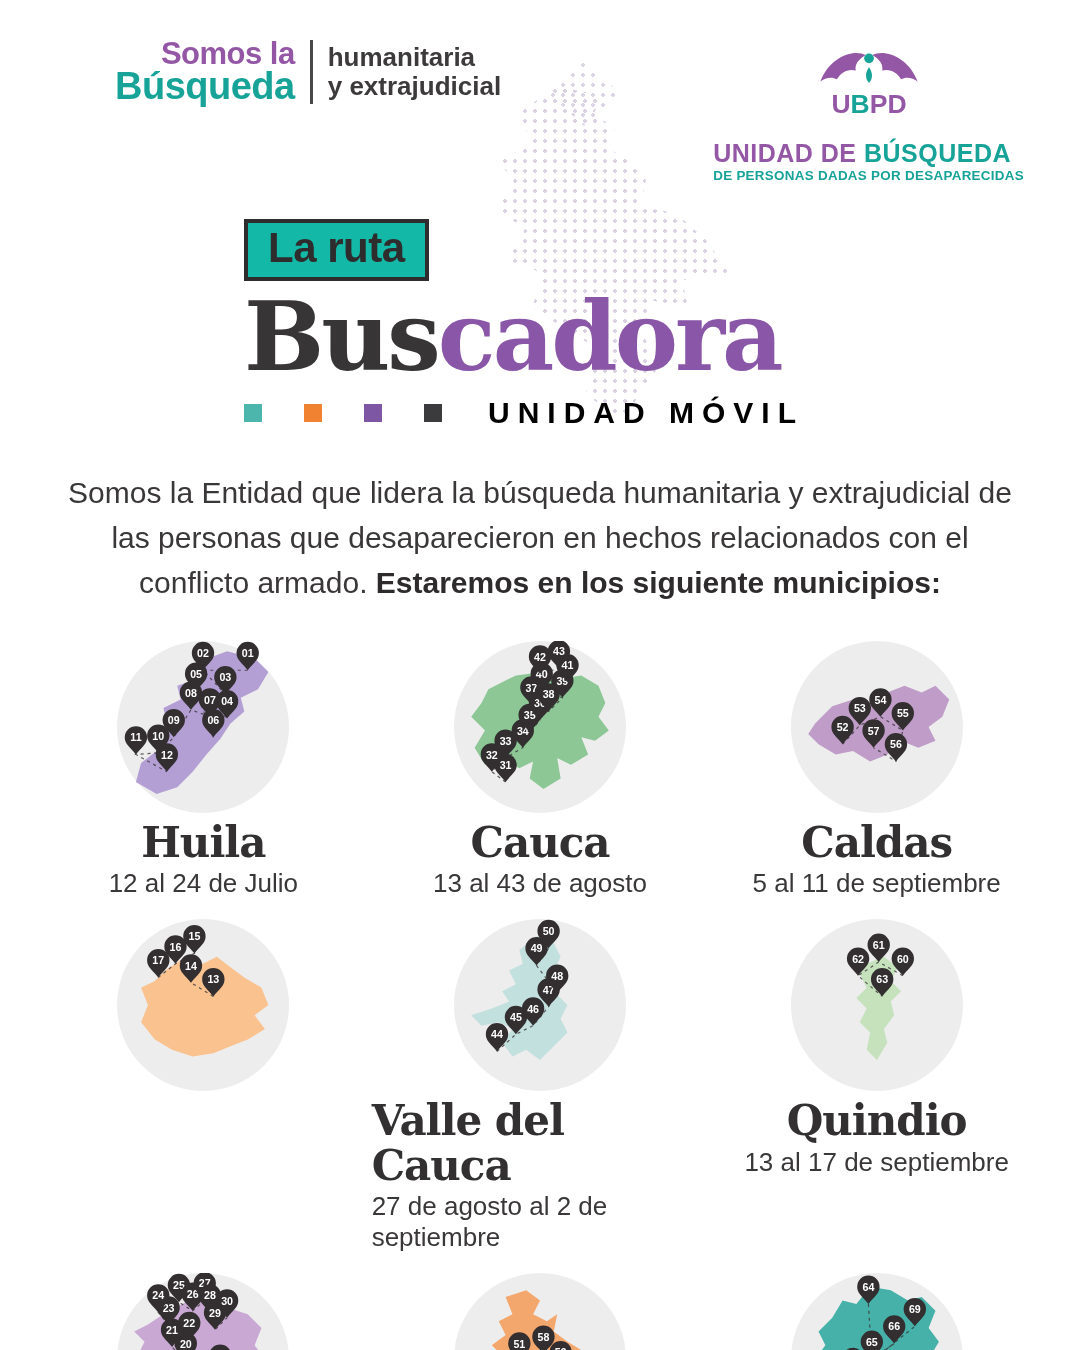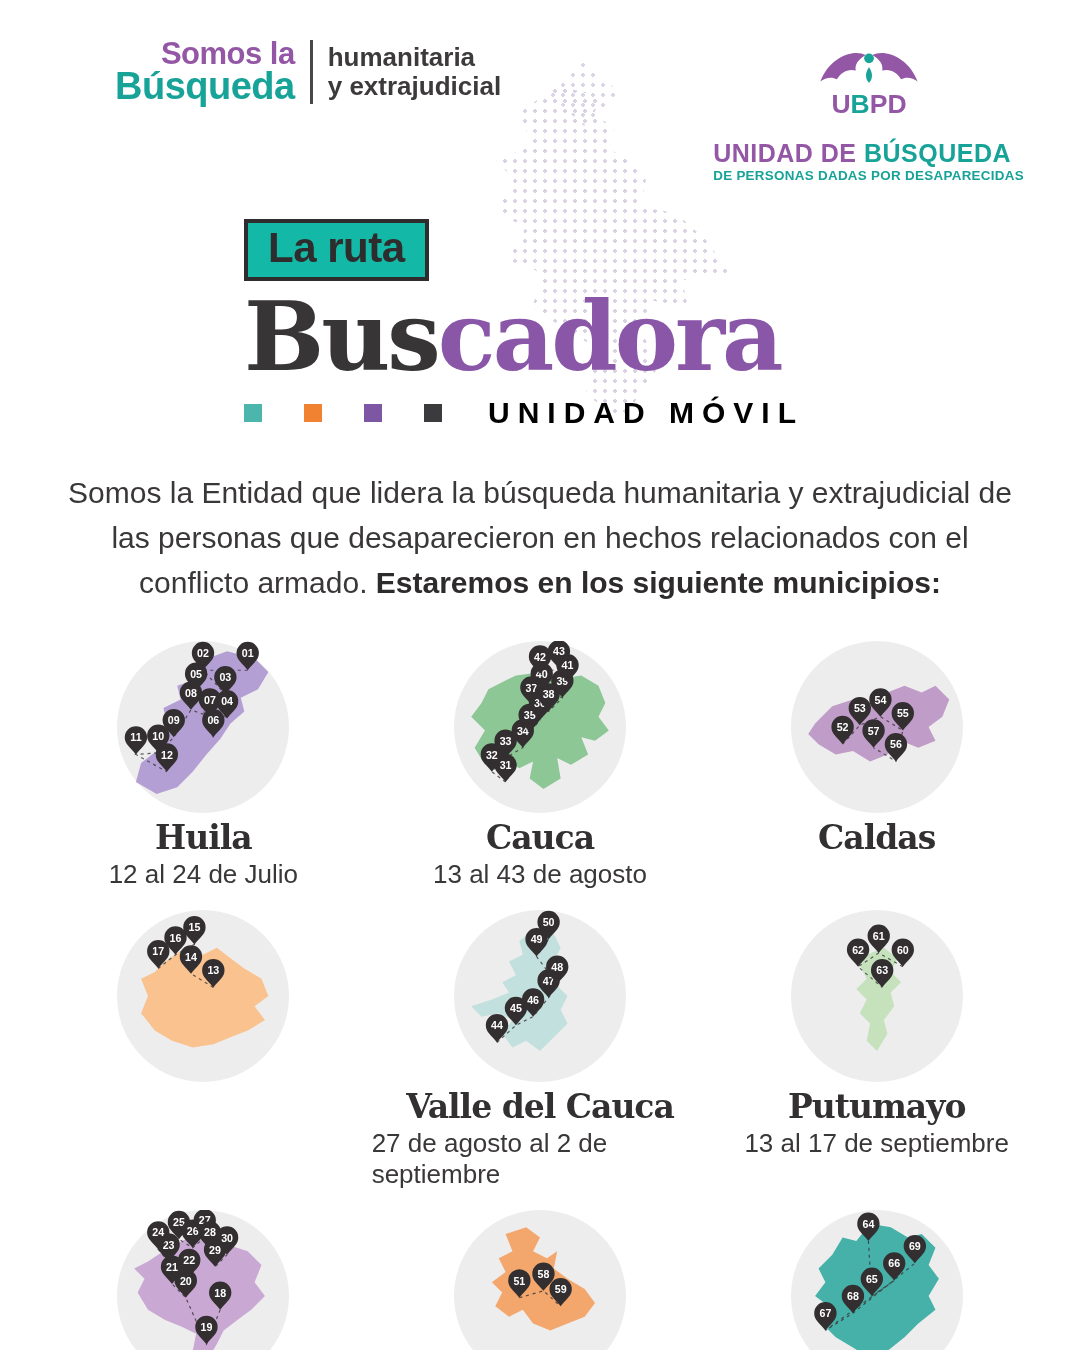--- a/index.html
+++ b/index.html
@@ -45,21 +45,21 @@
   
   .intro{position:relative;z-index:2;width:950px;margin:40px auto 16px;text-align:center;
     font-size:30px;line-height:1.5;font-weight:500;color:#3a3738;}
   .intro b{color:#2d2b2c;}
   
   .grid{width:1010px;margin:36px auto 0;display:grid;grid-template-columns:repeat(3,1fr);
     row-gap:20px;position:relative;z-index:2;}
   .cell{display:flex;flex-direction:column;align-items:center;}
   .map-circle{width:172px;height:172px;border-radius:50%;background:#ededed;}
   .map-circle svg{width:100%;height:100%;display:block;}
-  .region-name{font-family:"DejaVu Serif",serif;font-weight:bold;font-size:33px;
+  .region-name{font-family:"DejaVu Serif",serif;font-weight:bold;font-size:42px;
     letter-spacing:-1px;color:#323031;margin-top:8px;line-height:1.05;}
   .region-date{font-size:26px;font-weight:500;color:#3a3738;margin-top:3px;}
 </style>
 </head>
 <body>
 
 <div class="dots-colombia"></div>
 <div class="dots-small"></div>
 
 <div class="header">
@@ -256,20 +256,21 @@
             <path d="M0,0 C-3.5,-4.5 -6.5,-6 -6.5,-10 A6.5,6.5 0 1,1 6.5,-10 C6.5,-6 3.5,-4.5 0,0 Z" fill="#332f30"></path>
             <text x="0" y="-7.6" text-anchor="middle" font-size="6.2" font-weight="bold" fill="#ffffff" font-family="Liberation Sans, sans-serif">56</text>
           </g>
           <g transform="translate(48,62)">
             <path d="M0,0 C-3.5,-4.5 -6.5,-6 -6.5,-10 A6.5,6.5 0 1,1 6.5,-10 C6.5,-6 3.5,-4.5 0,0 Z" fill="#332f30"></path>
             <text x="0" y="-7.6" text-anchor="middle" font-size="6.2" font-weight="bold" fill="#ffffff" font-family="Liberation Sans, sans-serif">57</text>
           </g>
         </svg>
     </div>
     <div class="region-name">Caldas</div>
+    <div class="region-date">5 al 11 de septiembre</div>
   </div>
 
   <div class="cell">
     <div class="map-circle">
       <svg viewBox="0 0 100 100">
           <path d="M28,30 L40,22 50,26 58,22 66,28 74,34 84,40 88,50 80,56 86,64 76,70 66,74 56,78 44,80 32,76 22,70 14,60 18,50 14,40 22,36 Z" fill="#f9c28f"></path>
           <polyline points="56,45 43,37 45,20 34,26 24,34" fill="none" stroke="#3a3637" stroke-width="0.7" stroke-dasharray="1.8 2.2" opacity="0.8"></polyline>
           <g transform="translate(56,45)">
             <path d="M0,0 C-3.5,-4.5 -6.5,-6 -6.5,-10 A6.5,6.5 0 1,1 6.5,-10 C6.5,-6 3.5,-4.5 0,0 Z" fill="#332f30"></path>
             <text x="0" y="-7.6" text-anchor="middle" font-size="6.2" font-weight="bold" fill="#ffffff" font-family="Liberation Sans, sans-serif">13</text>
@@ -349,21 +350,21 @@
           <g transform="translate(39,33)">
             <path d="M0,0 C-3.5,-4.5 -6.5,-6 -6.5,-10 A6.5,6.5 0 1,1 6.5,-10 C6.5,-6 3.5,-4.5 0,0 Z" fill="#332f30"></path>
             <text x="0" y="-7.6" text-anchor="middle" font-size="6.2" font-weight="bold" fill="#ffffff" font-family="Liberation Sans, sans-serif">62</text>
           </g>
           <g transform="translate(53,45)">
             <path d="M0,0 C-3.5,-4.5 -6.5,-6 -6.5,-10 A6.5,6.5 0 1,1 6.5,-10 C6.5,-6 3.5,-4.5 0,0 Z" fill="#332f30"></path>
             <text x="0" y="-7.6" text-anchor="middle" font-size="6.2" font-weight="bold" fill="#ffffff" font-family="Liberation Sans, sans-serif">63</text>
           </g>
         </svg>
     </div>
-    <div class="region-name">Putumayo</div>
+    <div class="region-name">Quindio</div>
     <div class="region-date">13 al 17 de septiembre</div>
   </div>
 
   <div class="cell">
     <div class="map-circle">
       <svg viewBox="0 0 100 100">
           <path d="M18,30 L30,22 42,16 54,14 64,20 76,24 84,32 80,42 86,50 78,58 70,64 62,70 58,78 52,88 44,82 46,72 38,68 28,64 18,58 12,48 16,40 10,34 Z" fill="#c9a9d4"></path>
           <polyline points="60,58 52,78 40,51 32,43 42,39 30,30 24,23 36,17 44,22 51,16 54,23 57,33 64,26" fill="none" stroke="#3a3637" stroke-width="0.7" stroke-dasharray="1.8 2.2" opacity="0.8"></polyline>
           <g transform="translate(60,58)">
             <path d="M0,0 C-3.5,-4.5 -6.5,-6 -6.5,-10 A6.5,6.5 0 1,1 6.5,-10 C6.5,-6 3.5,-4.5 0,0 Z" fill="#332f30"></path>

